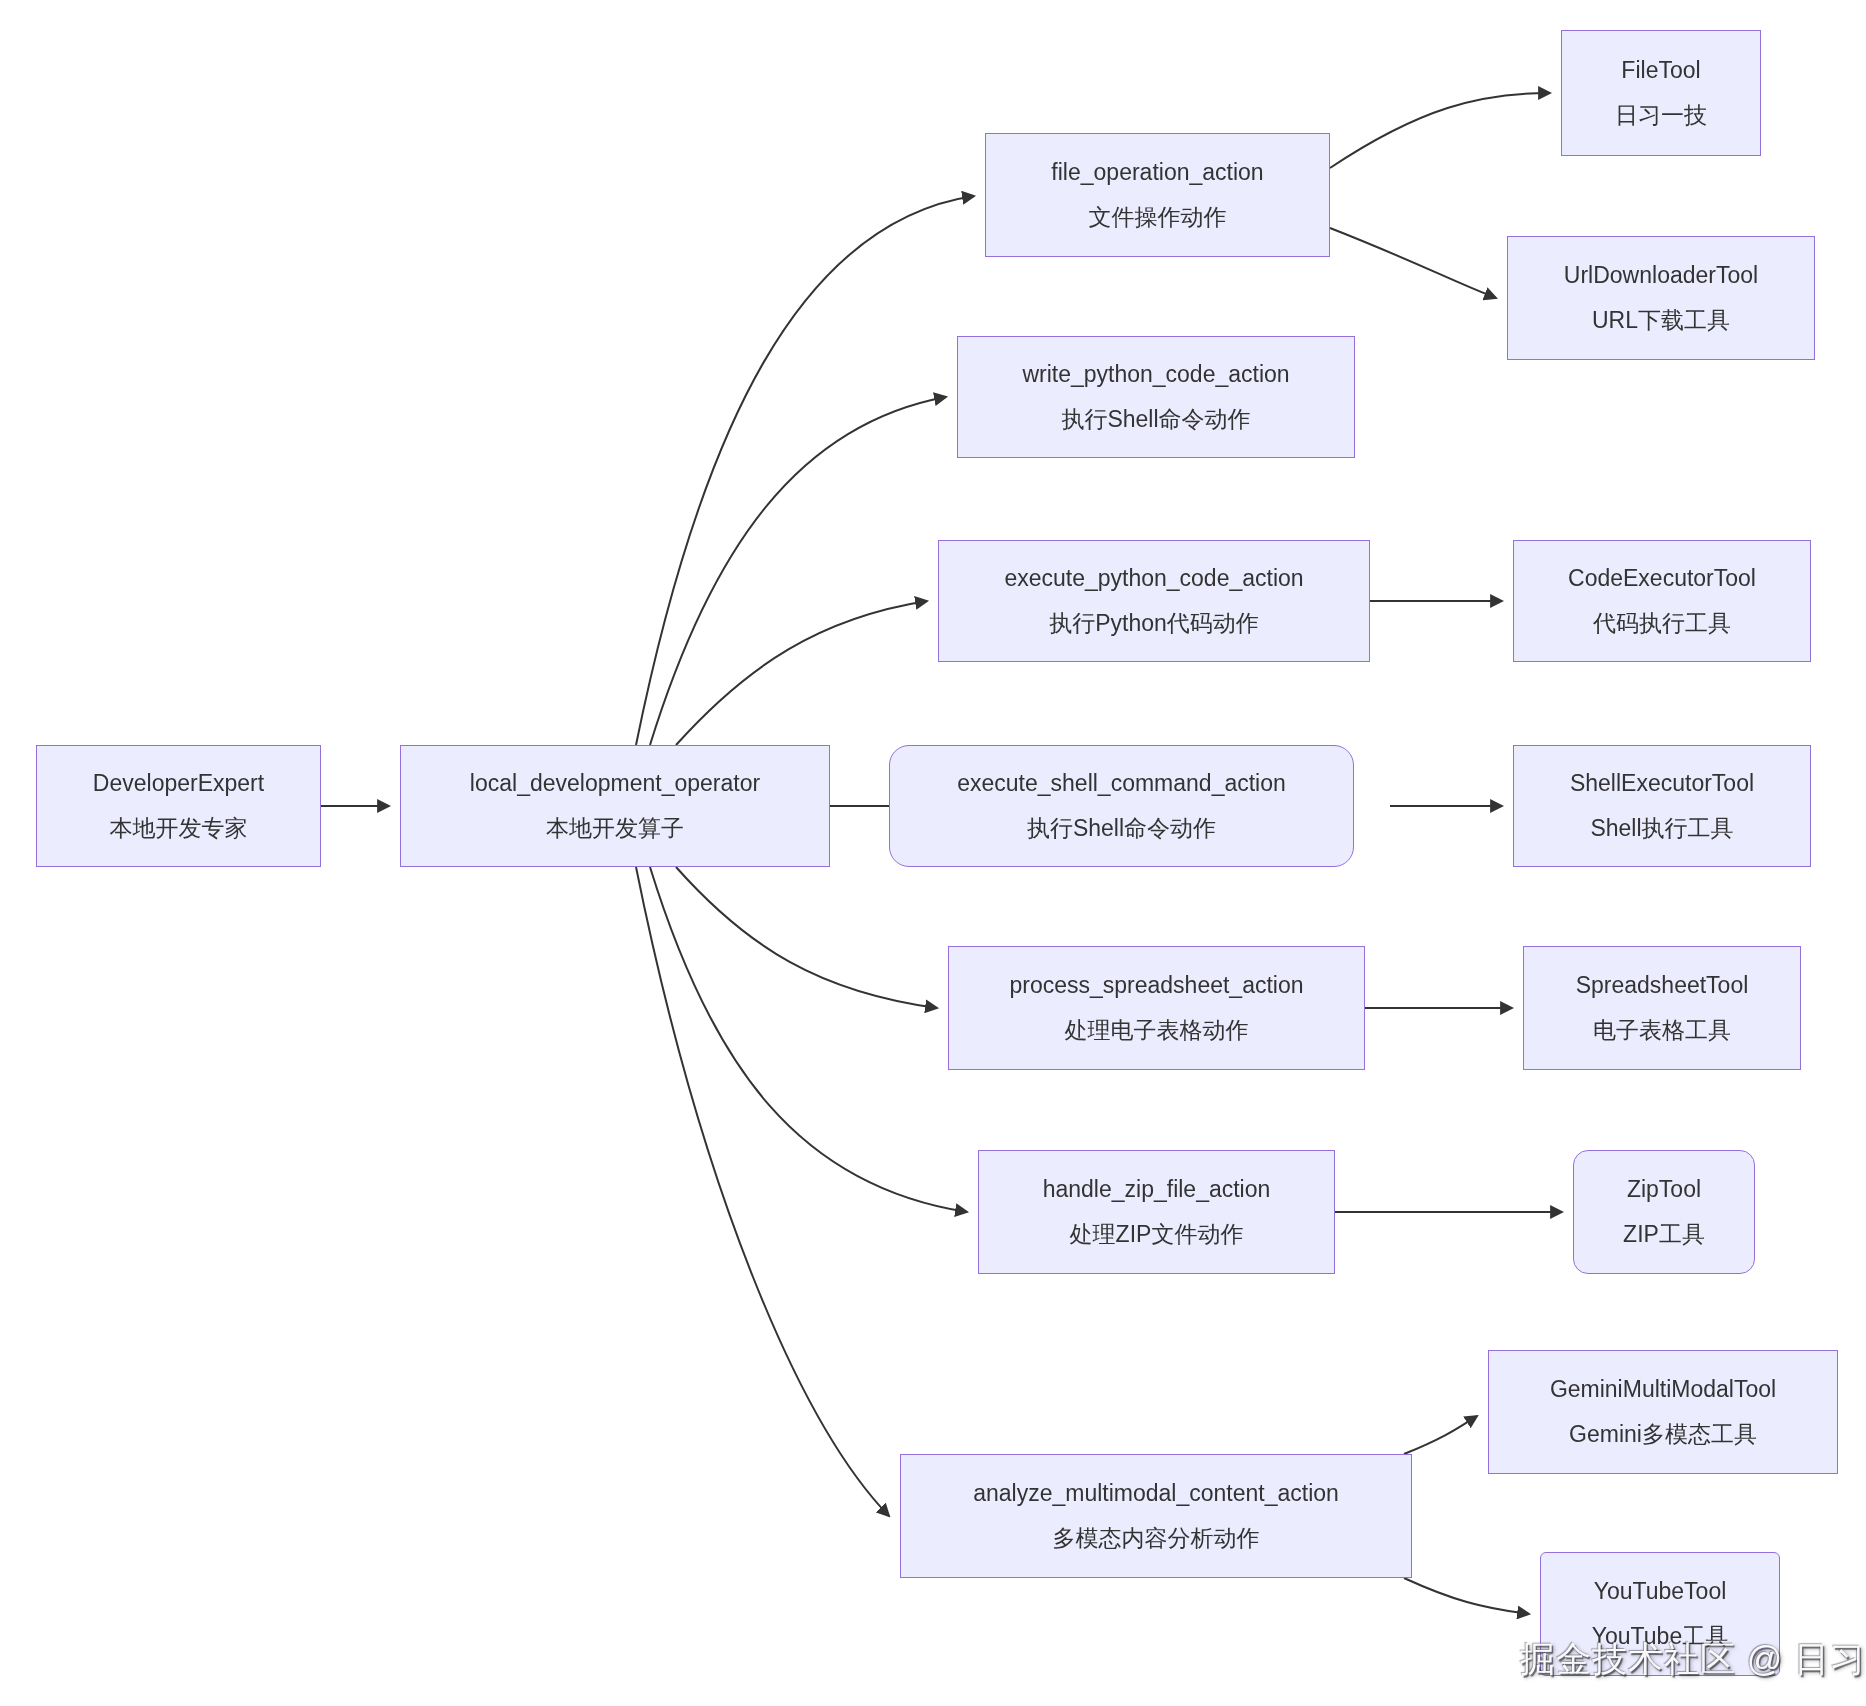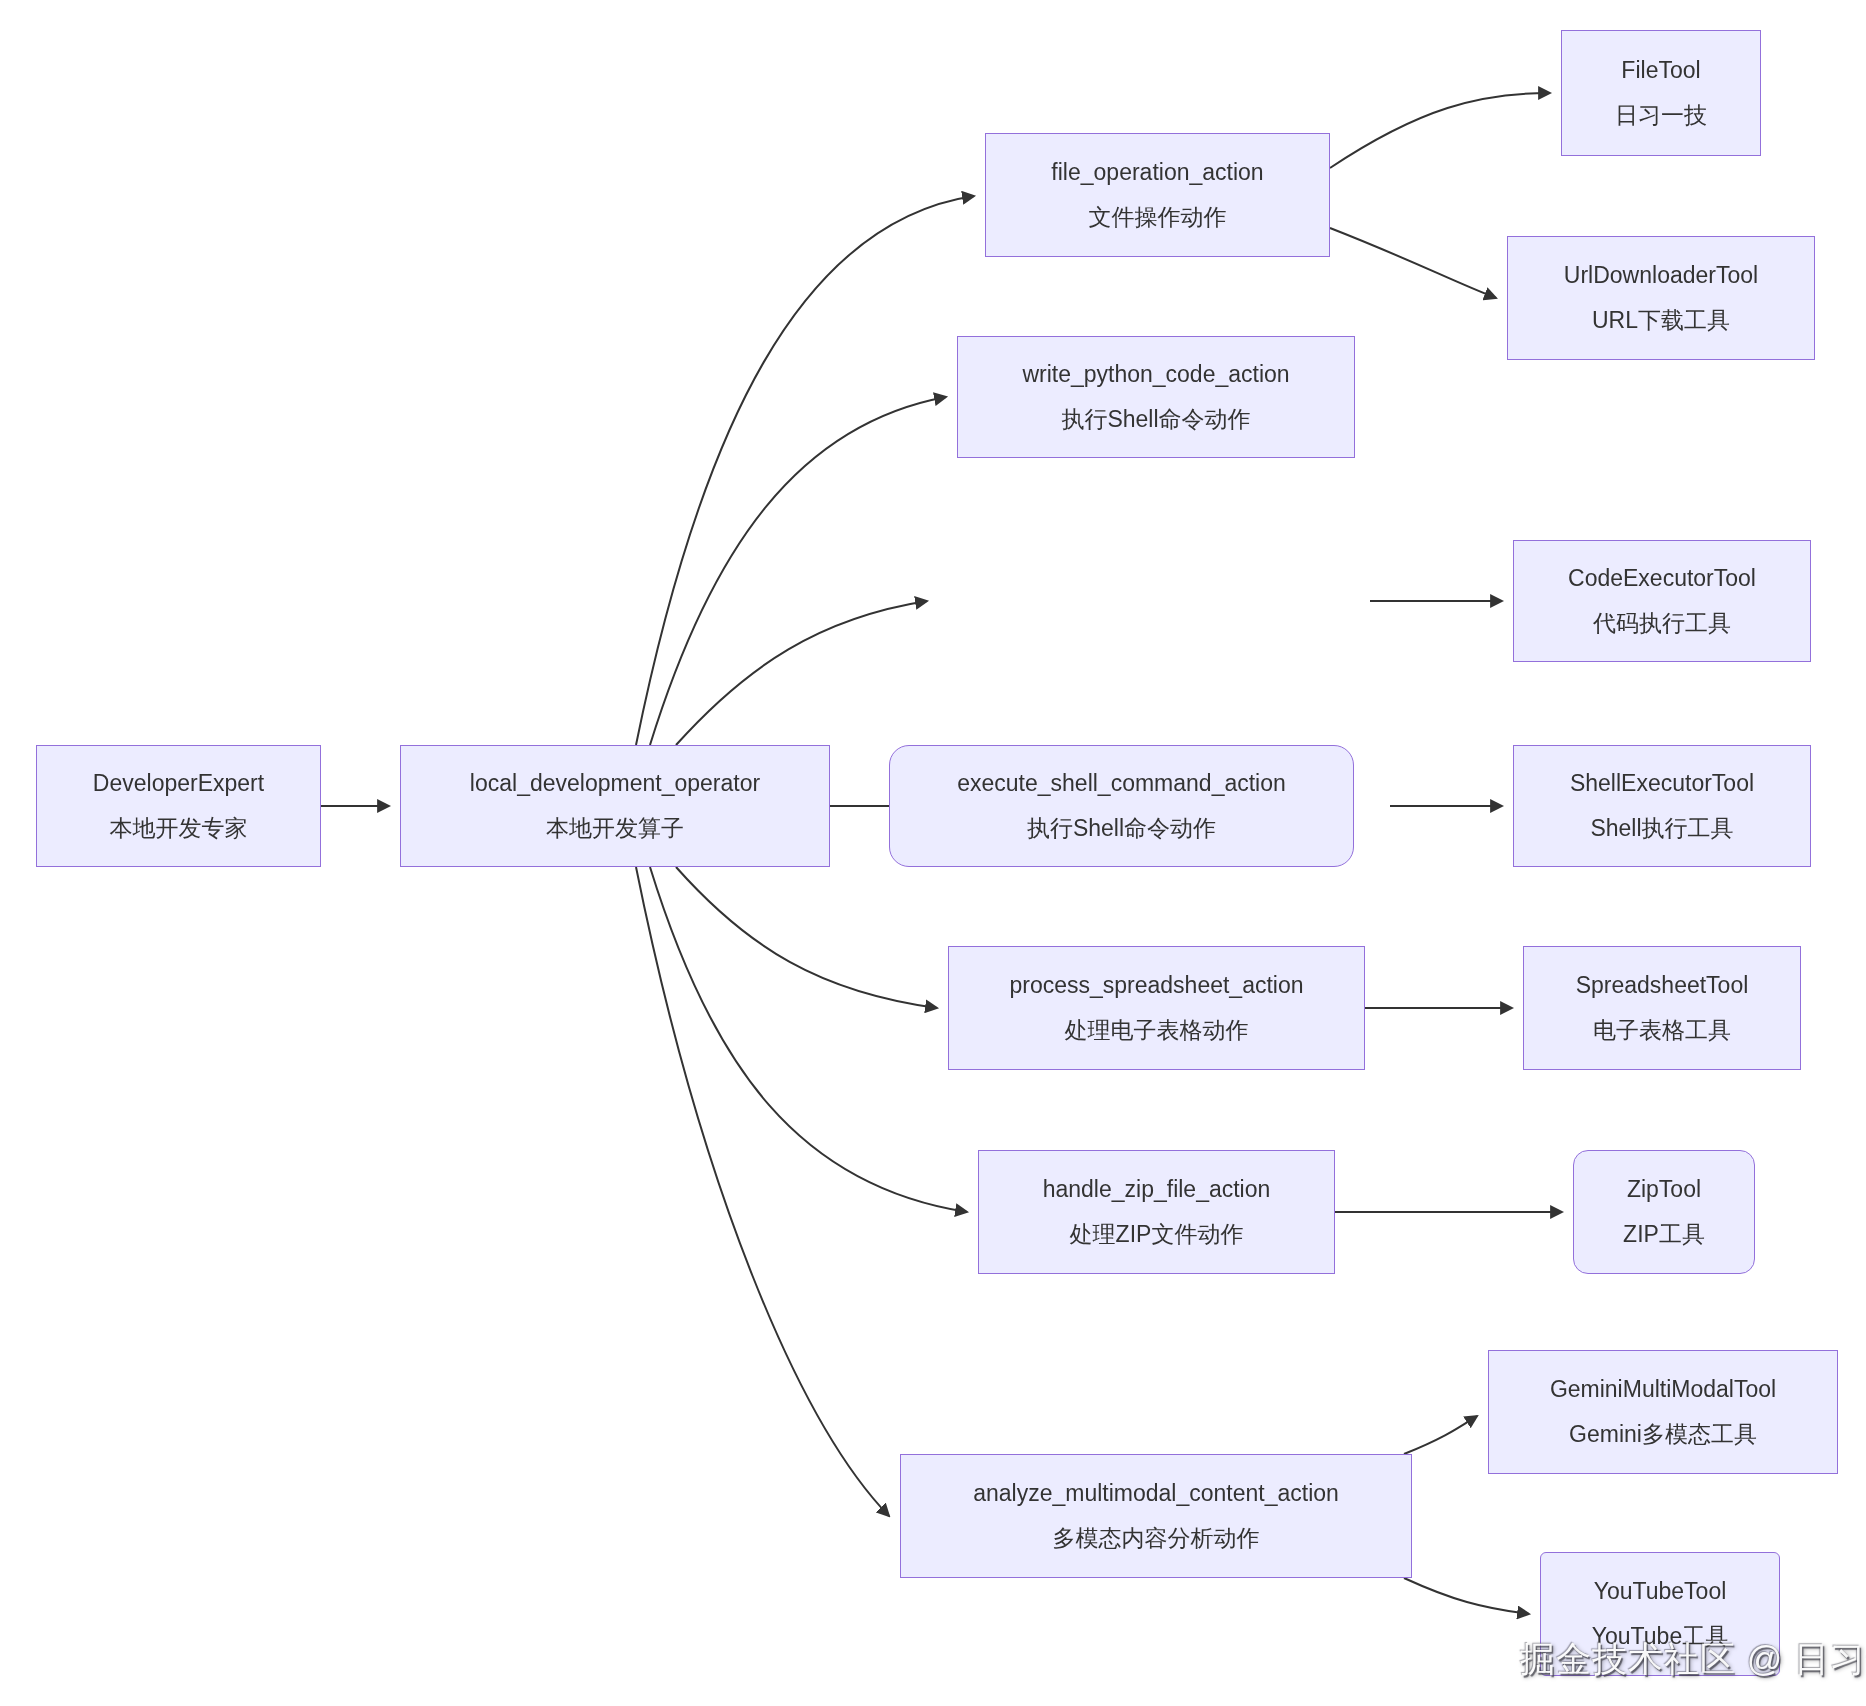--- a/index.html
+++ b/index.html
@@ -127,20 +127,24 @@
   <div class="node" id="n-urldl">
     <div class="ln1">UrlDownloaderTool</div>
     <div class="ln2">URL下载工具</div>
   </div>
 
   <div class="node" id="n-writepy">
     <div class="ln1">write_python_code_action</div>
     <div class="ln2">执行Shell命令动作</div>
   </div>
 
+  <div class="node" id="n-execpy">
+    <div class="ln1">execute_python_code_action</div>
+    <div class="ln2">执行Python代码动作</div>
+  </div>
 
   <div class="node" id="n-codeexec">
     <div class="ln1">CodeExecutorTool</div>
     <div class="ln2">代码执行工具</div>
   </div>
 
   <div class="node" id="n-execshell">
     <div class="ln1">execute_shell_command_action</div>
     <div class="ln2">执行Shell命令动作</div>
   </div>

